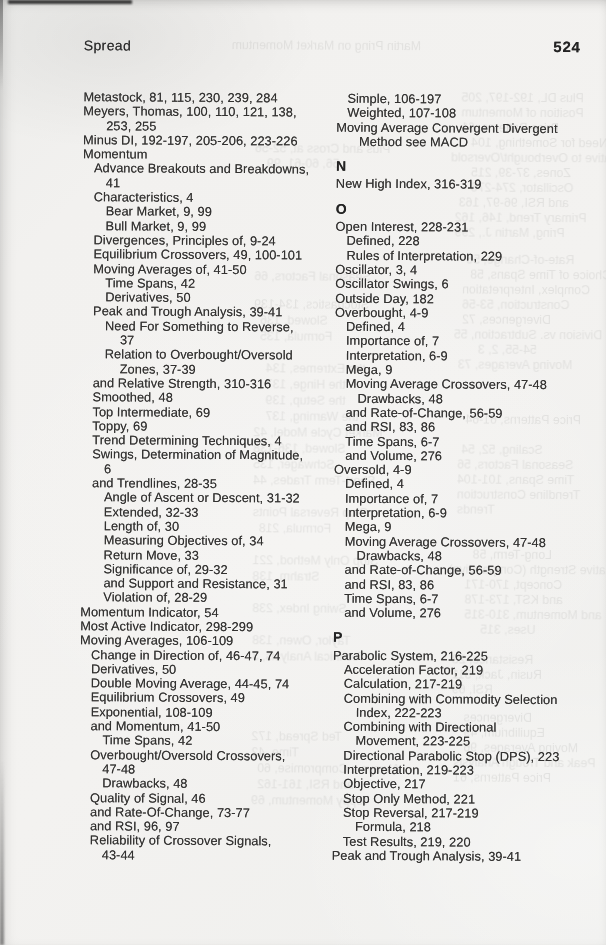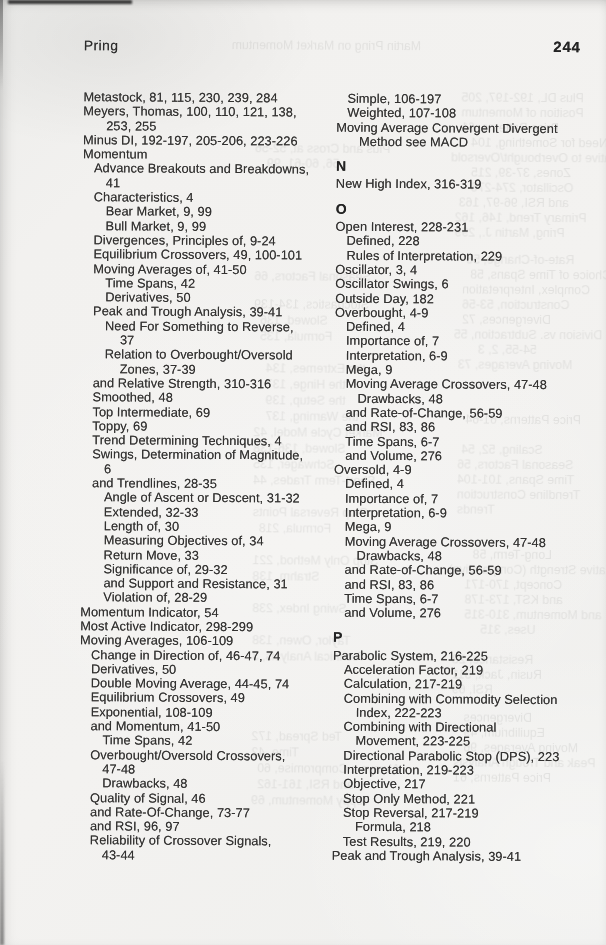--- a/index.html
+++ b/index.html
@@ -151,22 +151,22 @@
         <div class="ghost" style="left: 256px; top: 600px;">Swing Index, 238</div>
         <div class="ghost" style="left: 256px; top: 632px;">Taylor, Owen, 138</div>
         <div class="ghost" style="left: 256px; top: 648px;">Technical Analysis, 3</div>
         <div class="ghost" style="left: 256px; top: 728px;">Ted Spread, 172</div>
         <div class="ghost" style="left: 256px; top: 744px;">Time, 42</div>
         <div class="ghost" style="left: 262px; top: 760px;">Always a Compromise, 60</div>
         <div class="ghost" style="left: 262px; top: 776px;">and RSI, 161-162</div>
         <div class="ghost" style="left: 256px; top: 792px;">Toppy Momentum, 69</div>
       </div>
 
-    <div class="running-header">Pring</div>
-    <div class="page-number">244</div>
+    <div class="running-header">Spread</div>
+    <div class="page-number">524</div>
 
     <div class="col col-left" style="color: rgb(51, 50, 49);">
         <div class="line" style="padding-left: 0px;">Metastock, 81, 115, 230, 239, 284</div>
         <div class="line" style="padding-left: 0px;">Meyers, Thomas, 100, 110, 121, 138,</div>
         <div class="line" style="padding-left: 23px;">253, 255</div>
         <div class="line" style="padding-left: 0px;">Minus DI, 192-197, 205-206, 223-226</div>
         <div class="line" style="padding-left: 0px;">Momentum</div>
         <div class="line" style="padding-left: 11px;">Advance Breakouts and Breakdowns,</div>
         <div class="line" style="padding-left: 23px;">41</div>
         <div class="line" style="padding-left: 11px;">Characteristics, 4</div>

